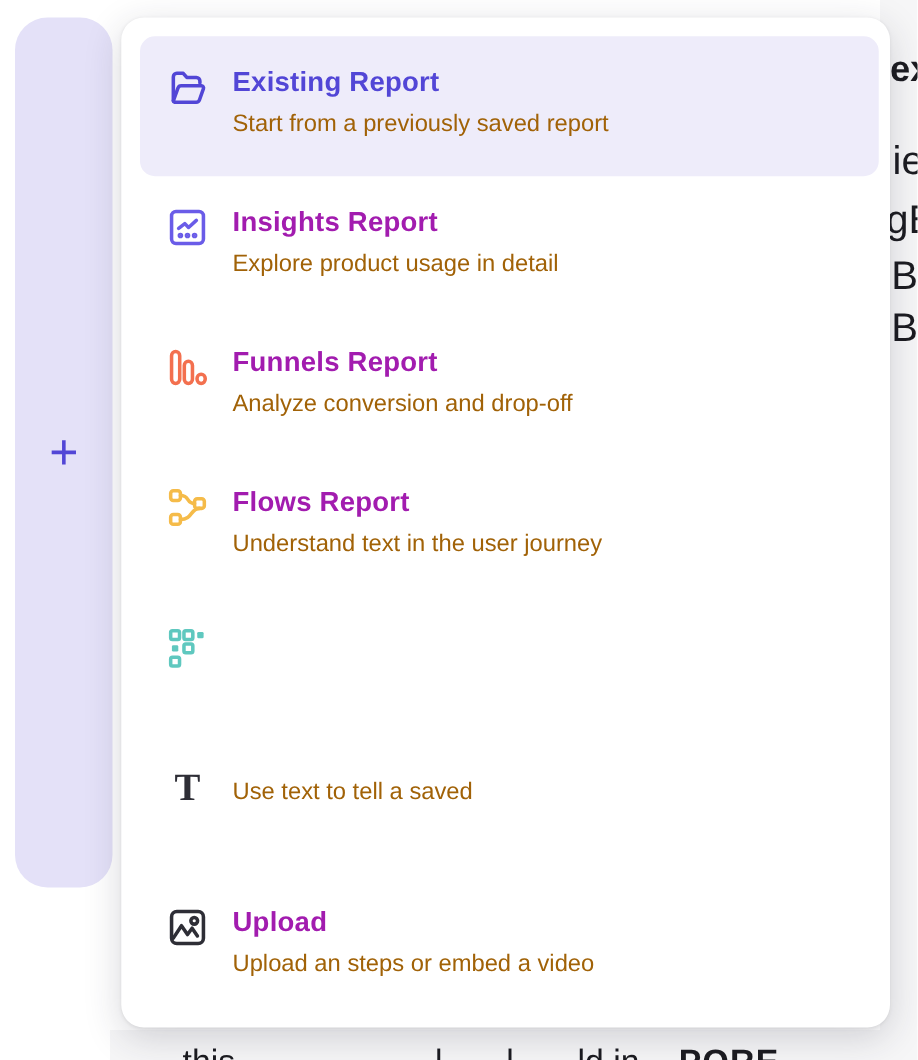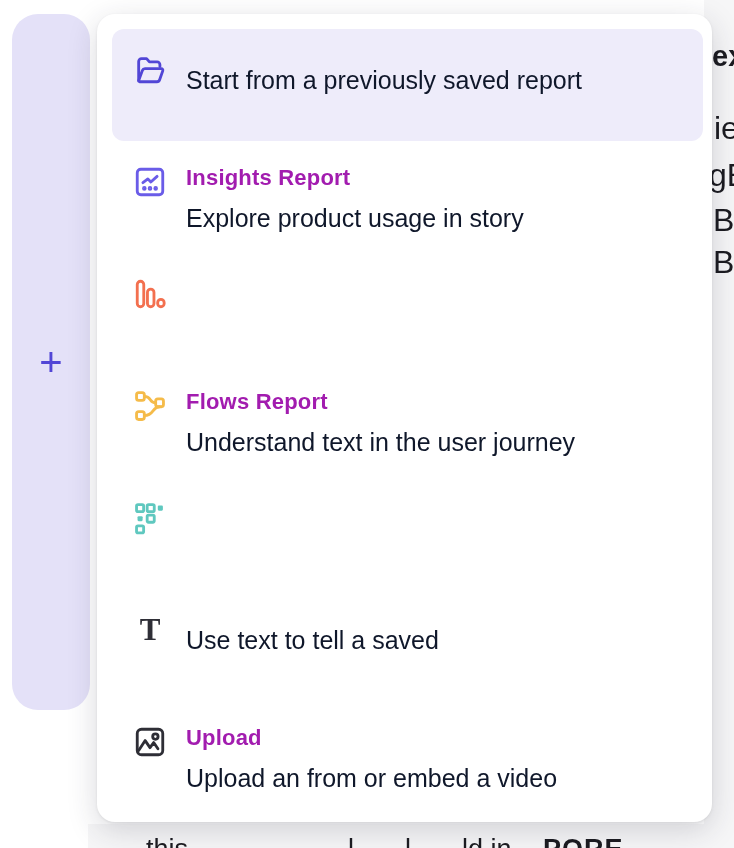--- a/index.html
+++ b/index.html
@@ -37,21 +37,21 @@
   .item{
     height:112px;border-radius:12px;box-sizing:border-box;
     display:flex;align-items:flex-start;padding:24px 0 0 21px;cursor:pointer;
   }
   .item.highlight{background:#eeecfa;}
   .item .icon{width:34px;height:34px;flex:0 0 34px;margin-right:19px;display:flex;align-items:center;justify-content:center;}
   .item .icon svg{width:34px;height:34px;display:block;}
   .item .txt{display:flex;flex-direction:column;}
   .item .title{font-size:22px;font-weight:700;color:#a21caf;line-height:26px;letter-spacing:.2px;}
   .item.highlight .title{color:#5246d6;}
-  .item .subtitle{font-size:25px;color:#0f172a;line-height:24px;margin-top:15px;}
+  .item .subtitle{font-size:19px;color:#a16207;line-height:24px;margin-top:9px;}
   .t-glyph{font-family:"Liberation Serif",serif;font-size:31px;font-weight:600;color:#2e2e36;line-height:34px;}
 </style>
 </head>
 <body>
 
 <div class="bg-right-strip"></div>
 <div class="bg-bottom-strip"></div>
 
 <div>
   <span class="frag bold" style="left:712px;top:42px">ex</span>
@@ -76,47 +76,52 @@
 <div class="panel">
 
   <div class="item highlight">
     <span class="icon">
       <svg viewBox="0 0 24 24" fill="none" stroke="#5246D6" stroke-width="2" stroke-linecap="round" stroke-linejoin="round">
         <path d="M4 19.5 V6 a2 2 0 0 1 2-2 h3.6 l2 2.3 h5.4 a2 2 0 0 1 2 2 v1.2"></path>
         <path d="M4 19.5 l2.6-7.2 a2 2 0 0 1 1.9-1.3 h11.4 a1.2 1.2 0 0 1 1.1 1.6 l-2.2 6.3 a2 2 0 0 1-1.9 1.4 H4.6 a.9.9 0 0 1-.6-.8 z"></path>
       </svg>
     </span>
     <span class="txt">
+      <span class="title">Existing Report</span>
       <span class="subtitle">Start from a previously saved report</span>
     </span>
   </div>
 
   <div class="item">
     <span class="icon">
       <svg viewBox="0 0 24 24" fill="none" stroke="#6A5CE8" stroke-width="2" stroke-linecap="round" stroke-linejoin="round">
         <rect x="3" y="3" width="18" height="18" rx="2.5"></rect>
         <polyline points="7 12.5 10.5 9.8 12.6 12 17 8"></polyline>
         <circle cx="8" cy="16.5" r="0.6" fill="#6A5CE8"></circle>
         <circle cx="12" cy="16.5" r="0.6" fill="#6A5CE8"></circle>
         <circle cx="16" cy="16.5" r="0.6" fill="#6A5CE8"></circle>
       </svg>
     </span>
     <span class="txt">
       <span class="title">Insights Report</span>
-      <span class="subtitle">Explore product usage in story</span>
+      <span class="subtitle">Explore product usage in detail</span>
     </span>
   </div>
 
   <div class="item">
     <span class="icon">
       <svg viewBox="0 0 24 24" fill="none" stroke="#F3704F" stroke-width="2" stroke-linecap="round" stroke-linejoin="round">
         <rect x="3" y="3" width="4.6" height="18" rx="2.3"></rect>
         <rect x="10.2" y="8.5" width="4.6" height="12.5" rx="2.3"></rect>
         <rect x="17.4" y="15.8" width="4.6" height="5.2" rx="2.3"></rect>
       </svg>
+    </span>
+    <span class="txt">
+      <span class="title">Funnels Report</span>
+      <span class="subtitle">Analyze conversion and drop-off</span>
     </span>
   </div>
 
   <div class="item">
     <span class="icon">
       <svg viewBox="0 0 24 24" fill="none" stroke="#F5BB49" stroke-width="2" stroke-linecap="round" stroke-linejoin="round">
         <rect x="2.5" y="2.5" width="5.5" height="5.5" rx="1.5"></rect>
         <rect x="16" y="7" width="5.5" height="5.5" rx="1.5"></rect>
         <rect x="2.5" y="16" width="5.5" height="5.5" rx="1.5"></rect>
         <path d="M8 5.2 C 13.5 5.2, 11 9.8, 16 9.8"></path>
@@ -154,17 +159,17 @@
   <div class="item">
     <span class="icon">
       <svg viewBox="0 0 24 24" fill="none" stroke="#2E2E36" stroke-width="2" stroke-linecap="round" stroke-linejoin="round">
         <rect x="3" y="3" width="18" height="18" rx="3"></rect>
         <circle cx="15.8" cy="8.2" r="1.9"></circle>
         <path d="M4 18 L8.6 11 L12 16 L14.6 12.4 L17.6 16.8"></path>
       </svg>
     </span>
     <span class="txt">
       <span class="title">Upload</span>
-      <span class="subtitle">Upload an from or embed a video</span>
+      <span class="subtitle">Upload an steps or embed a video</span>
     </span>
   </div>
 
 </div>
 
 </body></html>

